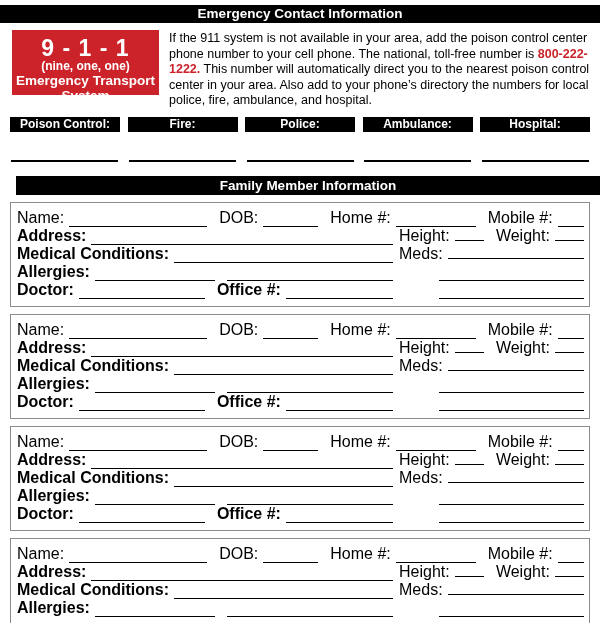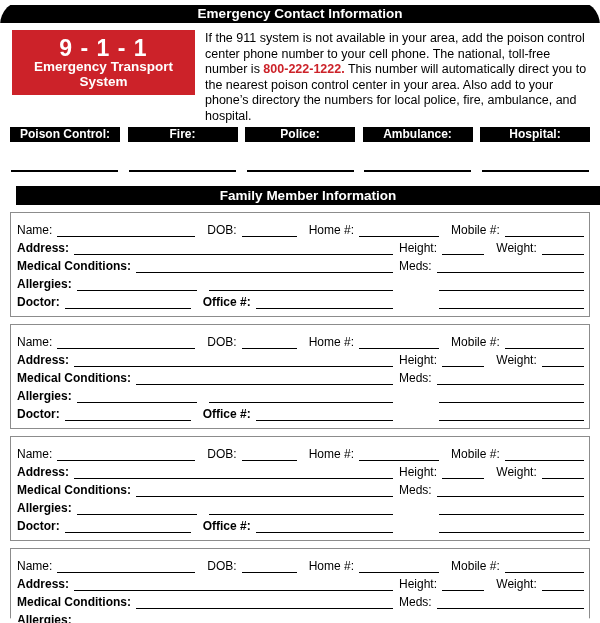--- a/index.html
+++ b/index.html
@@ -4,57 +4,56 @@
 <style>
   * { box-sizing: border-box; margin: 0; padding: 0; }
   html, body { background: #fff; }
   .page {
     position: relative;
     width: 600px; height: 623px;
     overflow: hidden;
     background: #fff;
     color: #000;
     font-family: "Liberation Sans", sans-serif;
-    border-radius: 25px;
   }
   .bar {
     background: #000; color: #fff;
     text-align: center; font-weight: bold;
   }
   .title-bar { margin-top: 5px; height: 18px; line-height: 18px; font-size: 13.5px; }
   .family-bar { margin-top: 14px; height: 19px; line-height: 19px; font-size: 13.5px; margin-left: 16px; }
 
   .top-row { display: flex; margin-top: 7px; padding: 0 10px 0 12px; }
   .red-box {
     flex: 0 0 auto;
-    width: 183px; height: 65px;
+    width: 147px; height: 65px;
     background: #cc2229; color: #fff;
     text-align: center; font-weight: bold;
   }
   .red-box .r1 { font-size: 23px; margin-top: 7px; letter-spacing: 1px; line-height: 22px; }
   .red-box .r2 { font-size: 12px; line-height: 14px; }
   .red-box .r3 { font-size: 13.5px; line-height: 15px; }
   .intro { flex: 1; margin-left: 10px; font-size: 12.5px; line-height: 15.6px; padding-top: 1px; }
   .intro .phone { color: #cc2229; font-weight: bold; text-align: right; }
 
-  .contact-row { display: flex; justify-content: space-between; padding: 0 10px; margin-top: 2px; }
+  .contact-row { display: flex; justify-content: space-between; padding: 0 10px; margin-top: 8px; }
   .contact-box {
     width: 110px; height: 15px;
     background: #000; color: #fff;
     font-size: 12px; font-weight: bold;
     text-align: center; line-height: 15px;
   }
   .contact-lines { display: flex; justify-content: space-between; padding: 0 11px; margin-top: 28px; }
   .contact-line { width: 107px; height: 0; border-top: 2px solid #000; }
 
   .member-box {
     margin: 7px 10px 0 10px;
     border: 1px solid #8c8c8c;
     padding: 6px 5px 7px 6px;
-    font-size: 12px;
+    font-size: 16px;
   }
   .frow { display: flex; align-items: flex-end; height: 18px; }
   .lbl { white-space: nowrap; margin-right: 5px; }
   .wl { display: inline-block; height: 14px; border-bottom: 1px solid #000; }
   .fx { flex: 1; }
   .g12 { margin-left: 12px; }
   .w138 { width: 138px; } .w55 { width: 55px; } .w80 { width: 80px; }
   .w120 { width: 120px; } .w126 { width: 126px; }
   .left { flex: 1; display: flex; align-items: flex-end; margin-right: 6px; font-weight: bold; }
   .right { flex: 0 0 auto; width: 185px; display: flex; align-items: flex-start; }
@@ -65,20 +64,21 @@
 
 <div class="page">
 
   <div class="bar title-bar">
     <span>Emergency Contact Information</span>
   </div>
 
   <div class="top-row">
     <div class="red-box">
       <div class="r1">9 - 1 - 1</div>
+      <div class="r2">(nine, one, one)</div>
       <div class="r3">Emergency Transport System</div>
     </div>
     <p class="intro"><span>If the 911 system is not available in your area, add the poison control center phone number to your cell phone. The national, toll-free number is </span><span class="phone">800-222-1222.</span><span> This number will automatically direct you to the nearest poison control center in your area. Also add to your phone’s directory the numbers for local police, fire, ambulance, and hospital.</span></p>
   </div>
 
   <div class="contact-row">
       <div class="contact-box">Poison Control:</div>
       <div class="contact-box">Fire:</div>
       <div class="contact-box">Police:</div>
       <div class="contact-box">Ambulance:</div>

